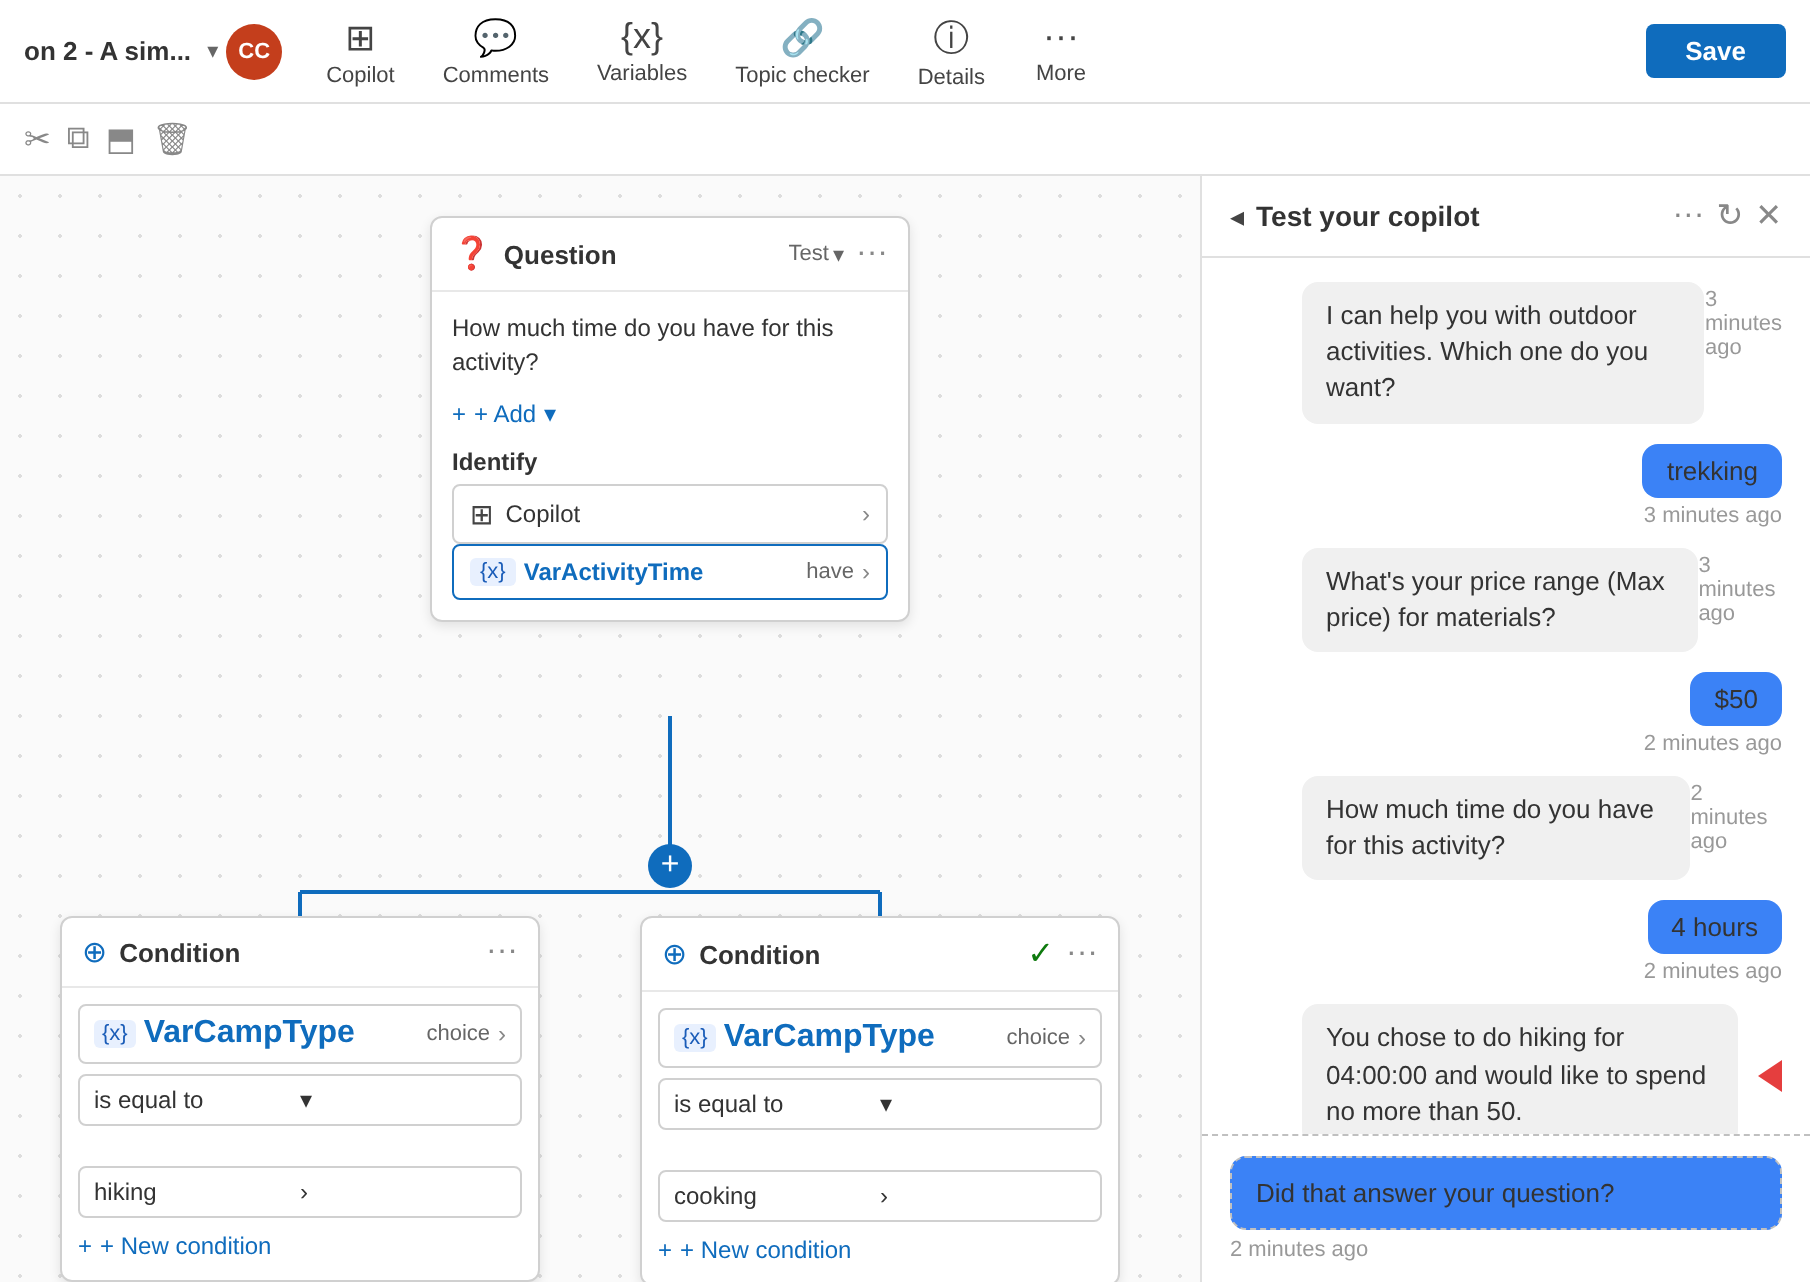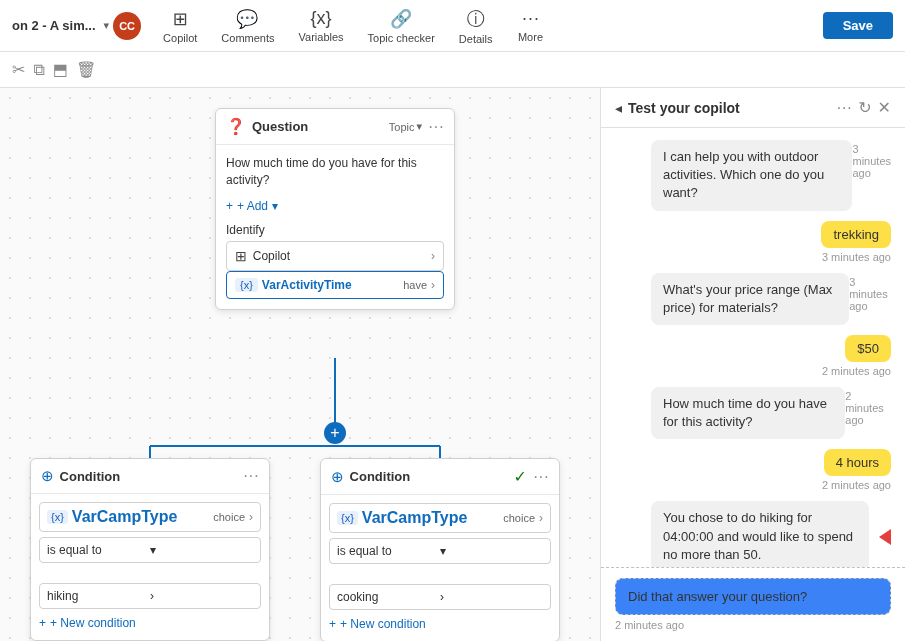--- a/index.html
+++ b/index.html
@@ -61,21 +61,21 @@
     .node-icon { font-size: 16px; color: #8b5cf6; }
     .node-title { font-size: 13px; font-weight: 600; flex: 1; color: #333; }
     .node-type { font-size: 11px; color: #666; display: flex; align-items: center; gap: 2px; }
     .node-more { color: #888; cursor: pointer; font-size: 16px; }
     .node-body { padding: 10px; }
     .node-question-text { font-size: 12px; color: #333; margin-bottom: 8px; line-height: 1.4; }
     .node-add-btn {
       display: flex; align-items: center; gap: 4px; color: #0f6cbd; font-size: 12px;
       cursor: pointer; padding: 2px 0;
     }
-    .node-section-label { font-size: 12px; font-weight: 400; color: #333; margin: 8px 0 4px; }
+    .node-section-label { font-size: 12px; font-weight: 700; color: #333; margin: 8px 0 4px; }
     .node-identify {
       border: 1px solid #d0d0d0; border-radius: 4px; padding: 6px 8px;
       display: flex; align-items: center; gap: 6px; font-size: 12px; color: #333;
       cursor: pointer;
     }
     .node-identify-icon { font-size: 14px; color: #444; }
     .node-identify-text { flex: 1; }
     .node-identify-chevron { color: #888; font-size: 12px; }
     .node-save-label { font-size: 12px; font-weight: 600; color: #333; margin: 8px 0 4px; }
     .node-save-row {
@@ -160,21 +160,21 @@
 
     
     .chat-msg { margin-bottom: 10px; }
     .chat-bot { display: flex; flex-direction: row; align-items: flex-start; margin-left: 36px; }
     .chat-user { display: flex; flex-direction: column; align-items: flex-end; }
     .chat-bubble-bot {
       background: #f0f0f0; border-radius: 8px; padding: 8px 12px;
       font-size: 13px; color: #333; max-width: 240px; line-height: 1.4;
     }
     .chat-bubble-user {
-      background: #fde047; border-radius: 8px; padding: 6px 12px;
+      background: #3b82f6; border-radius: 8px; padding: 6px 12px;
       font-size: 13px; color: #333; max-width: 200px;
     }
     .chat-time { font-size: 11px; color: #999; margin-top: 3px; }
     .chat-arrow {
       display: flex; align-items: center; gap: 6px;
     }
     .chat-arrow-indicator {
       width: 0; height: 0;
       border-top: 8px solid transparent;
       border-bottom: 8px solid transparent;
@@ -253,21 +253,21 @@
 
         <line x1="150" y1="555" x2="150" y2="575" stroke="#0f6cbd" stroke-width="2"></line>
         <line x1="440" y1="555" x2="440" y2="575" stroke="#0f6cbd" stroke-width="2"></line>
       </svg>
 
       <div class="question-node" style="position:absolute; top:20px; left:215px;">
         <div class="node-header">
           <span class="node-icon">❓</span>
           <span class="node-title">Question</span>
           <div class="node-type">
-            <span>Topic</span>
+            <span>Test</span>
             <span>▾</span>
           </div>
           <span class="node-more">···</span>
         </div>
         <div class="node-body">
           <div class="node-question-text">How much time do you have for this activity?</div>
           <div class="node-add-btn">
             <span>+</span>
             <span>+ Add</span>
             <span>▾</span>

